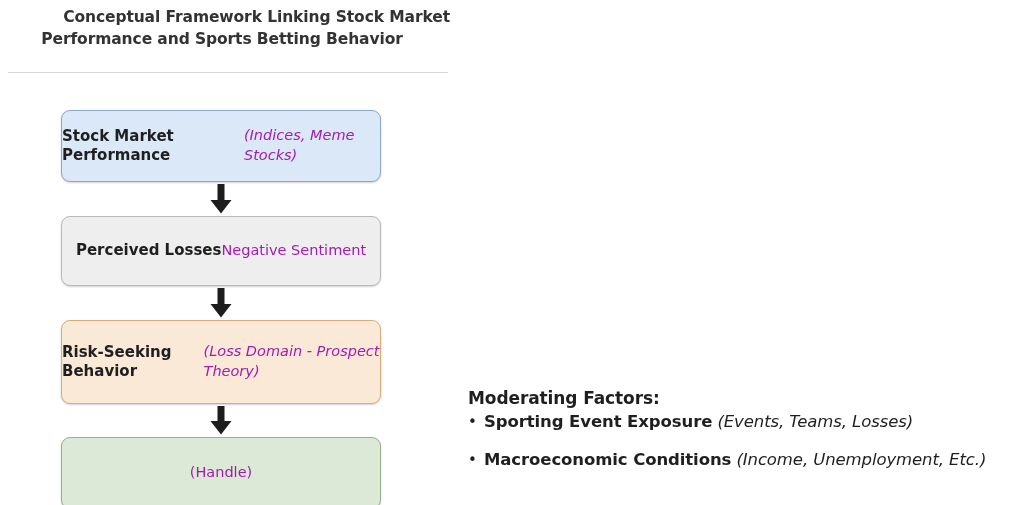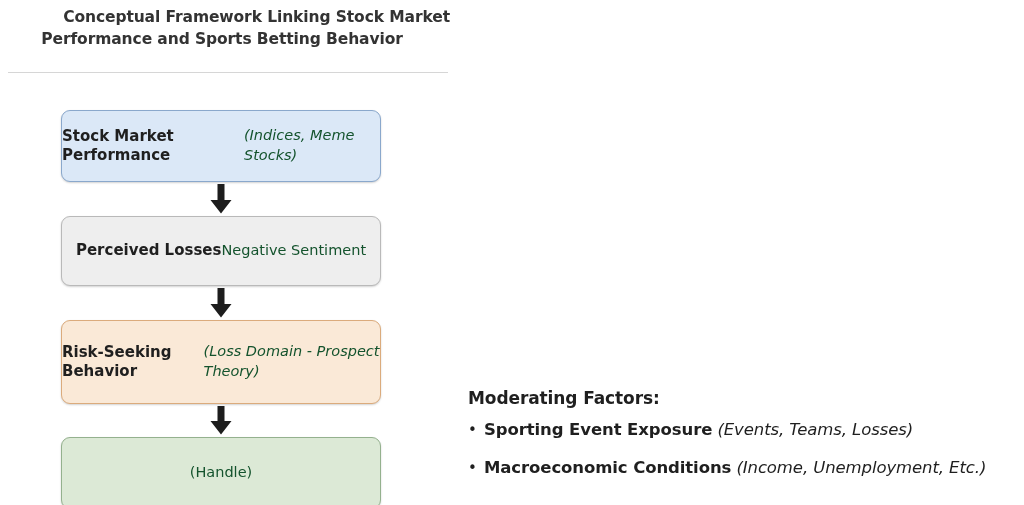--- a/index.html
+++ b/index.html
@@ -62,21 +62,21 @@
     box-shadow: 0 1px 2px rgba(0,0,0,0.18);
   }
   .node .line1 {
     font-size: 15px;
     font-weight: bold;
     color: #1f1f1f;
     line-height: 1.3;
   }
   .node .line2 {
     font-size: 14.5px;
-    color: #14532d;
+    color: #a21caf;
     line-height: 1.35;
   }
   .node .line2.italic { font-style: italic; }
 
   .node-blue   { background: #dbe8f7; border-color: #8aa8cc; height: 72px; }
   .node-gray   { background: #eeeeee; border-color: #b9b9b9; height: 70px; text-align: right; }
   .node-peach  { background: #fae9d7; border-color: #dbab7c; height: 84px; }
   .node-green  { background: #dce9d6; border-color: #94b18e; height: 72px; }
 
   
@@ -98,21 +98,21 @@
   #moderating {
     position: absolute;
     left: 468px;
     top: 388px;
     width: 550px;
   }
   #moderating-heading {
     font-size: 17px;
     font-weight: bold;
     color: #1f1f1f;
-    margin-bottom: 12px;
+    margin-bottom: 4px;
     letter-spacing: -0.1px;
   }
   .bullet-row {
     display: flex;
     align-items: baseline;
     margin-bottom: 18px;
   }
   .bullet-dot {
     width: 16px;
     flex: 0 0 16px;

